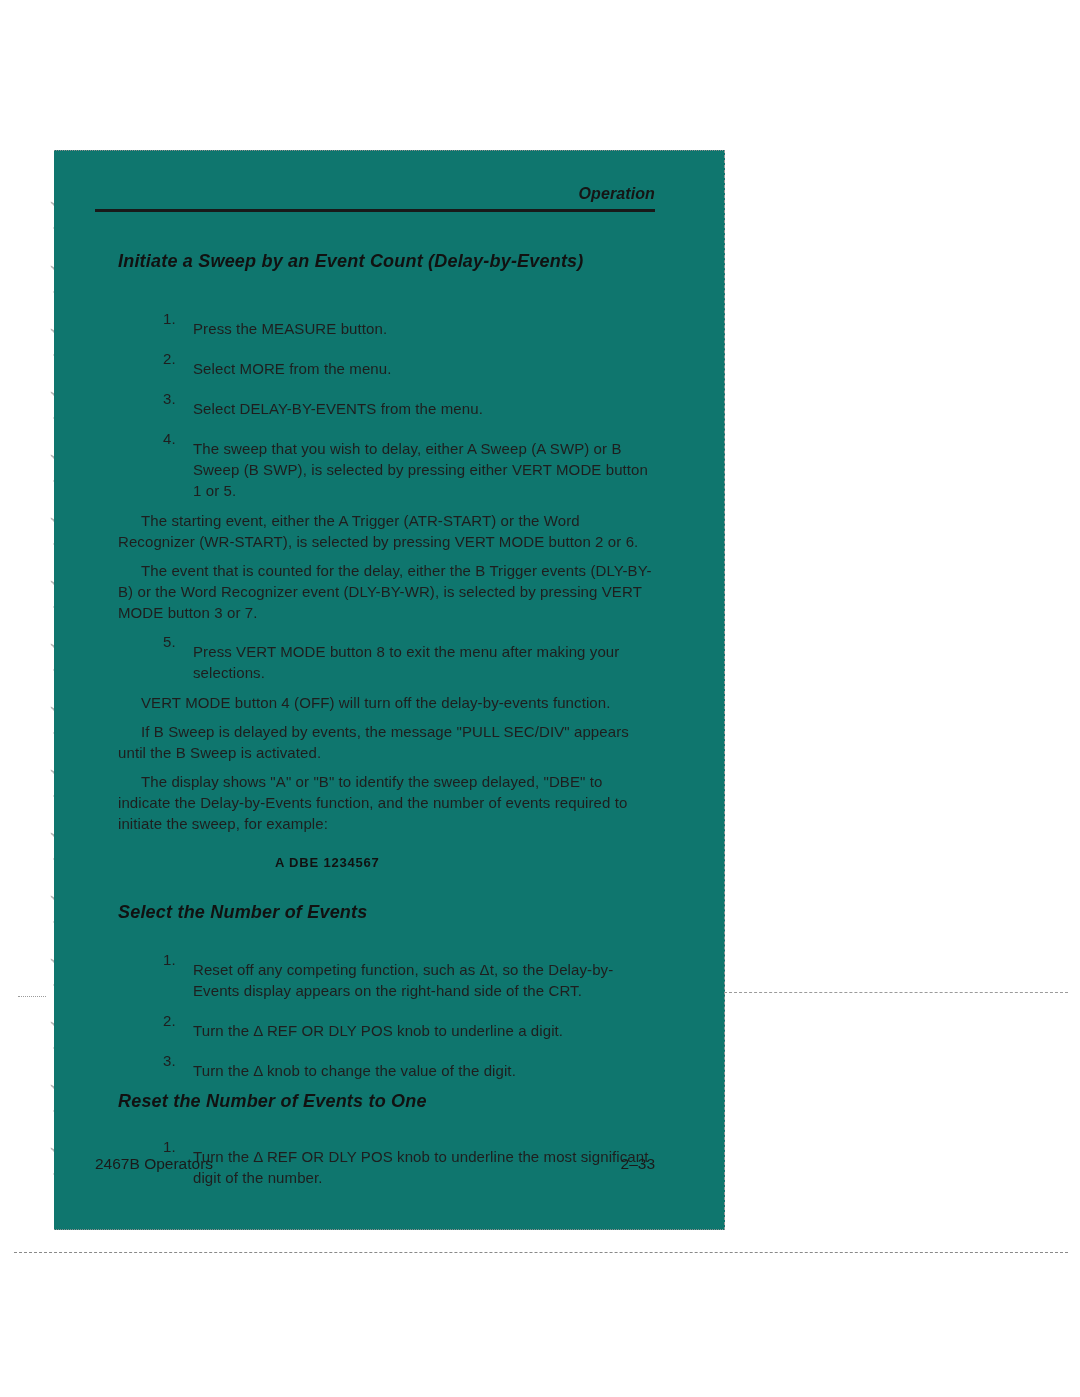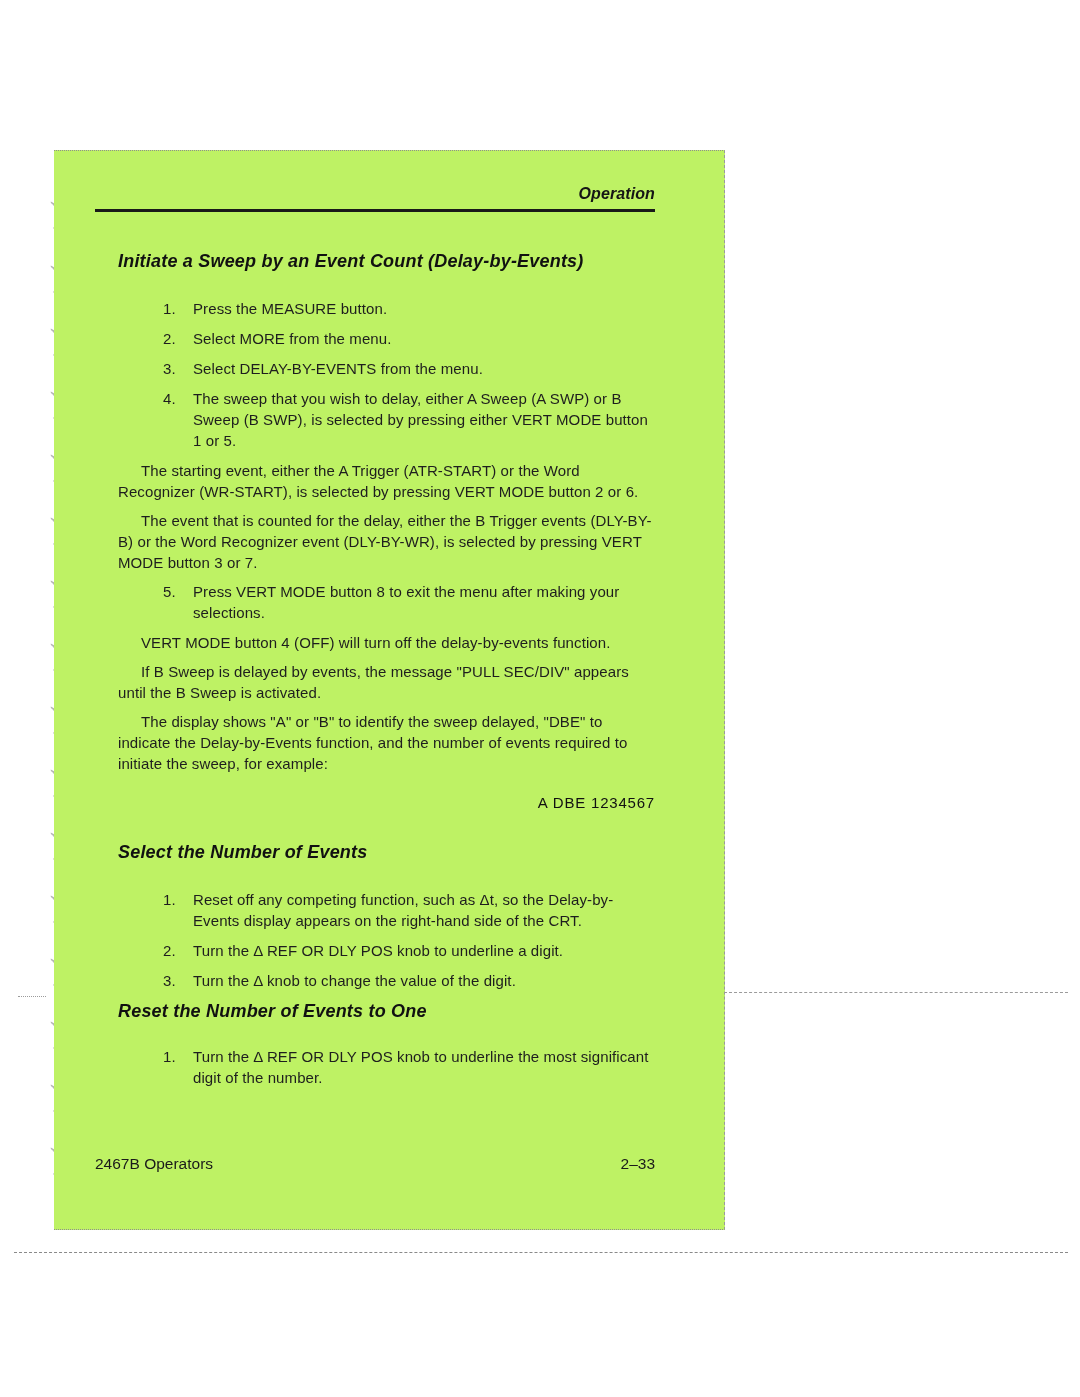--- a/index.html
+++ b/index.html
@@ -31,21 +31,21 @@
   
   .scan-page {
     position: absolute;
     left: 54px;
     top: 150px;
     width: 670px;
     height: 1078px;
     border-top: 1px dotted #8f8f8f;
     border-right: 1px dashed #9a9a9a;
     border-bottom: 1px dotted #8f8f8f;
-    background: #bef264;
+    background: #0f766e;
   }
 
   
   .artifact { position: absolute; border-top: 1px dashed #9b9b9b; height: 0; }
   .artifact.right-fold { top: 992px; left: 724px; width: 344px; }
   .artifact.left-dash { top: 996px; left: 18px; width: 28px; border-top-style: dotted; }
   .artifact.bottom-long { top: 1252px; left: 14px; width: 1054px; border-top-color: #8a8a8a; }
 
   .content {
     position: absolute;
@@ -72,37 +72,36 @@
   }
 
   h2 {
     font-size: 18px;
     line-height: 22px;
     font-weight: bold;
     font-style: italic;
     color: #111;
     letter-spacing: 0.2px;
   }
-  .h-initiate { margin: 38px 0 26px 23px; }
+  .h-initiate { margin: 38px 0 36px 23px; }
   .h-change   { margin: 28px 0 26px 23px; }
   .h-reset    { margin: 8px 0 24px 23px; font-style: italic; }
 
   .li { display: flex; margin: 0 0 9px 68px; }
   .num { flex: 0 0 30px; width: 30px; }
-  .li-text { flex: 1; }
+  .li-text { flex: 1; margin-top: 10px; }
 
   .para { margin: 8px 0 8px 23px; text-indent: 23px; }
 
   .example {
     margin: 18px 0 0 180px;
-    font-weight: normal;
-    font-size: 15px;
+    font-weight: bold;
+    font-size: 13px;
     letter-spacing: 0.8px;
     color: #111;
-    text-align: right;
   }
 
   .page-footer {
     position: absolute;
     top: 1004px;
     left: 41px;
     width: 560px;
     display: flex;
     justify-content: space-between;
     font-size: 15.5px;

